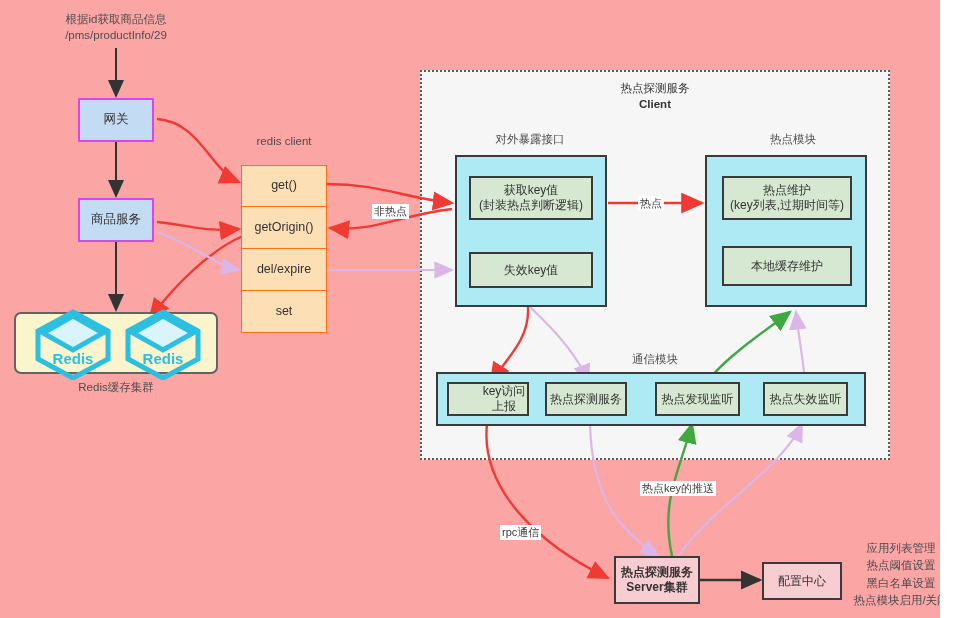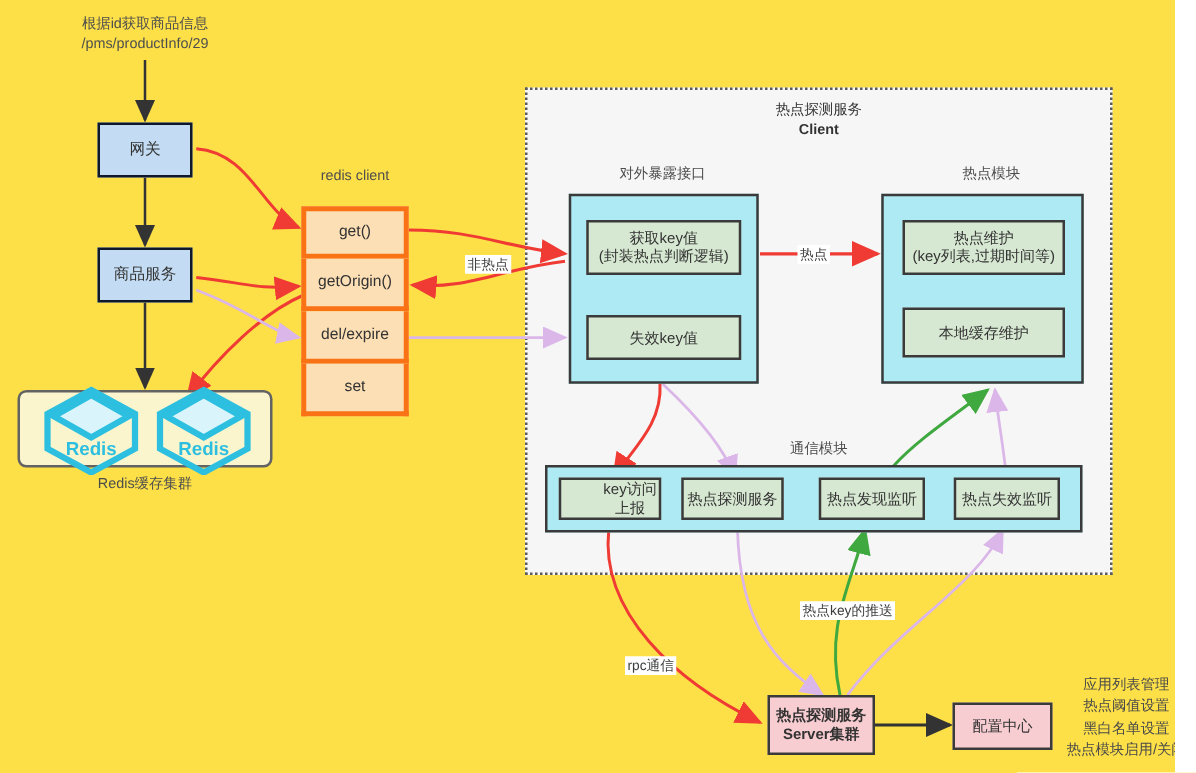--- a/index.html
+++ b/index.html
@@ -4,21 +4,21 @@
 <style>
   html, body {
     margin: 0;
     padding: 0;
     background: #ffffff;
   }
   #canvas {
     position: relative;
     width: 940px;
     height: 618px;
-    background: #fde047;
+    background: #fca5a5;
     font-family: "Liberation Sans", "DejaVu Sans", sans-serif;
     overflow: hidden;
   }
   svg.edges {
     position: absolute;
     left: 0; top: 0;
     width: 957px;
     height: 618px;
     pointer-events: none;
   }
@@ -45,26 +45,26 @@
     background: #ffffff;
     color: #3d3d3d;
     font-size: 11px;
     padding: 0 2px;
     text-align: center;
     white-space: nowrap;
   }
   
   .blue-box {
     background: #c3dcf3;
-    border: 2px solid #0f172a;
+    border: 2px solid #d946ef;
     font-size: 12.5px;
   }
   .orange-box {
     background: #fcdfb4;
-    border: 4px solid #f97316;
+    border: 1px solid #f97316;
     font-size: 12.5px;
   }
   .orange-box + .orange-box { border-top: none; }
   .yellow-box {
     background: #fbf5ce;
     border: 2px solid #636363;
     border-radius: 7px;
   }
   .cyan-panel {
     background: #aeeaf3;

